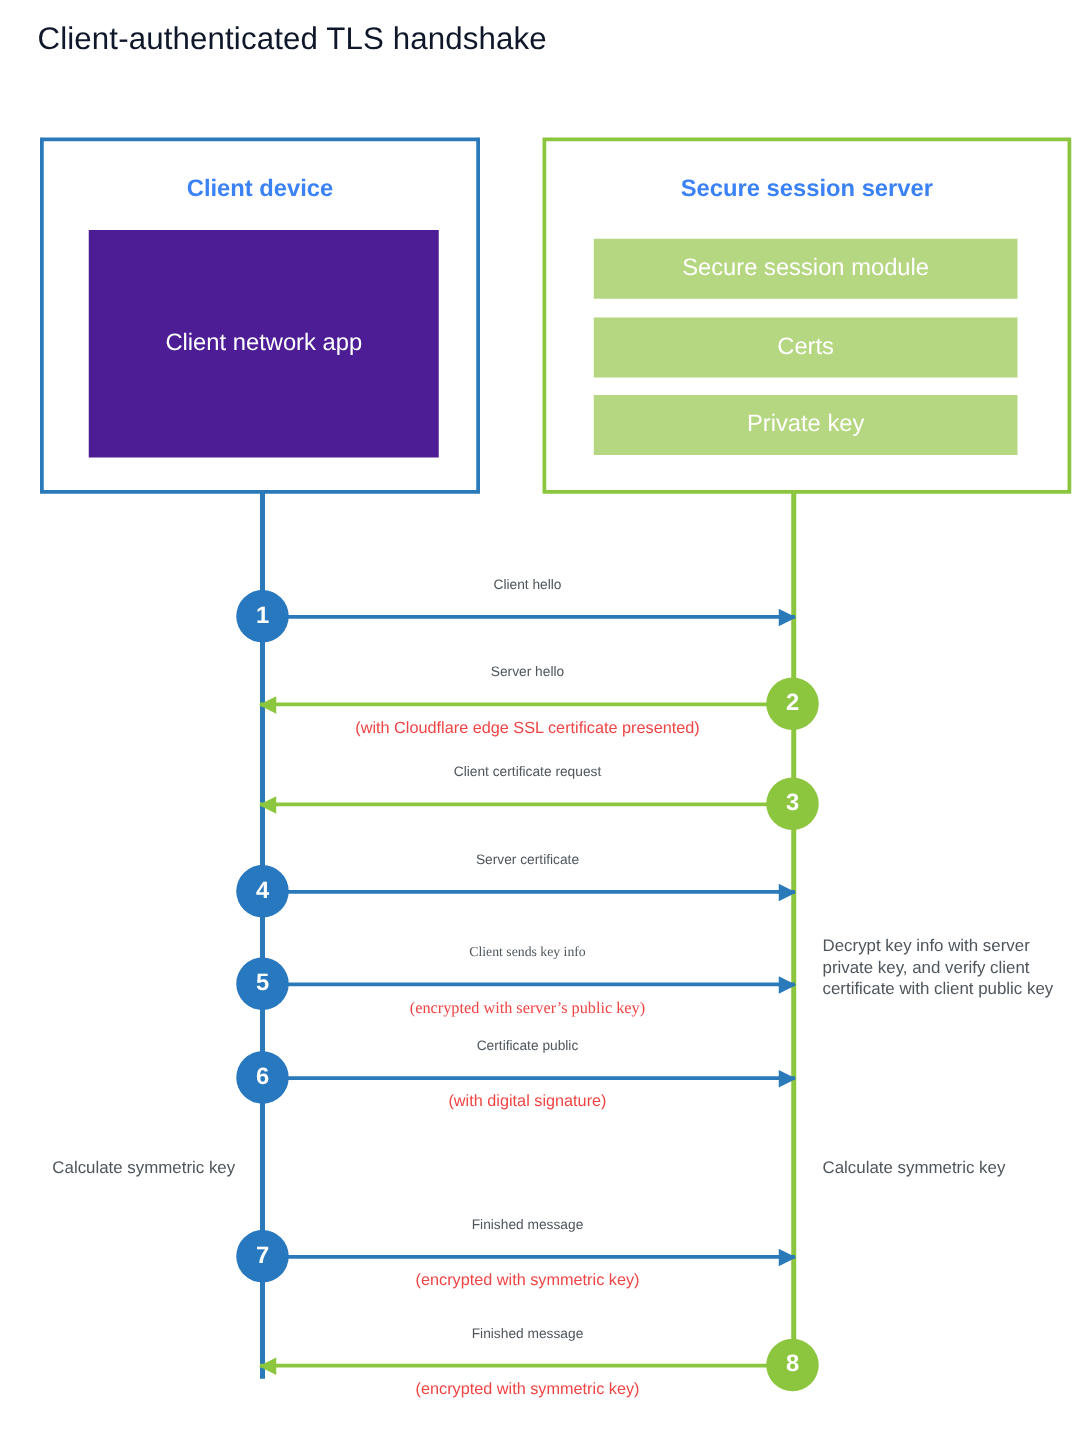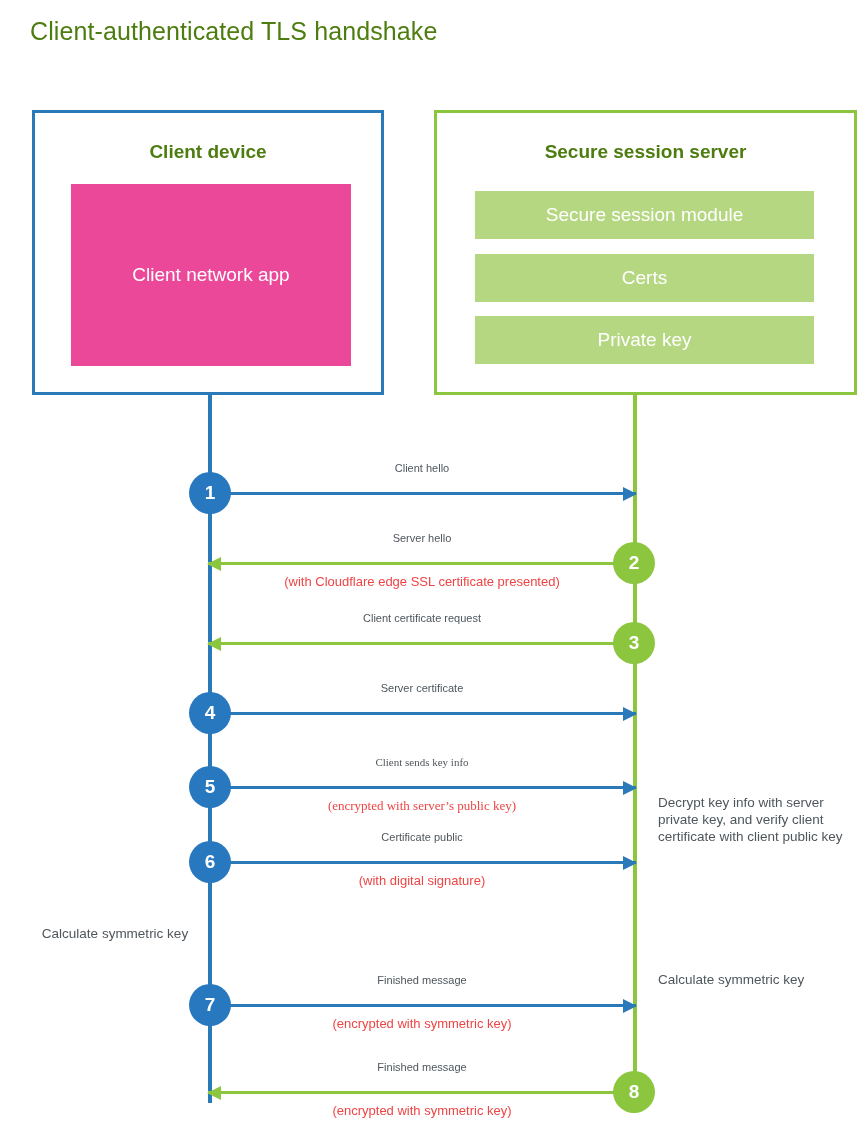--- a/index.html
+++ b/index.html
@@ -24,21 +24,21 @@
     height: 1146px;
   }
 
   
   .page-title {
     position: absolute;
     left: 30px;
     top: 17px;
     font-size: 25px;
     font-weight: 400;
-    color: #4d7c0f;
+    color: #0f172a;
     letter-spacing: 0.1px;
     white-space: nowrap;
   }
 
   
   .entity-box {
     position: absolute;
     background: #ffffff;
     box-sizing: border-box;
   }
@@ -57,30 +57,30 @@
     border: 3px solid #8cc63e;
   }
   .entity-title {
     position: absolute;
     left: 0;
     right: 0;
     top: 28px;
     text-align: center;
     font-size: 19px;
     font-weight: bold;
-    color: #4d7c0f;
+    color: #3b82f6;
   }
 
   .client-app-box {
     position: absolute;
     left: 36px;
     top: 71px;
     width: 280px;
     height: 182px;
-    background: #ec4899;
+    background: #4c1d95;
     color: #ffffff;
     font-size: 19px;
     line-height: 26px;
     display: flex;
     align-items: center;
     justify-content: center;
     text-align: center;
   }
 
   .server-item {
@@ -189,21 +189,20 @@
   }
   .side-note.left-note {
     left: 40px;
     width: 150px;
     text-align: center;
   }
   .side-note.right-note {
     left: 658px;
     width: 190px;
     text-align: left;
-    margin-top: 46px;
   }
 </style>
 </head>
 <body>
 
 <div id="diagram-root">
 
   <div class="page-title">Client-authenticated TLS handshake</div>
 
   <div class="entity-box client">

